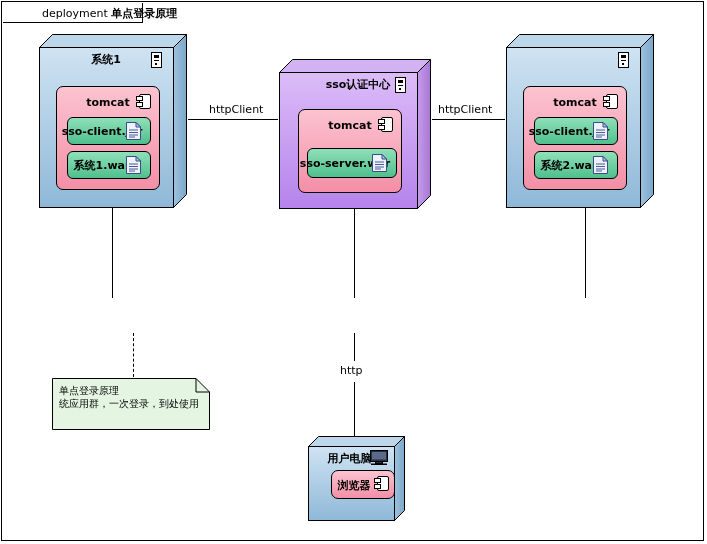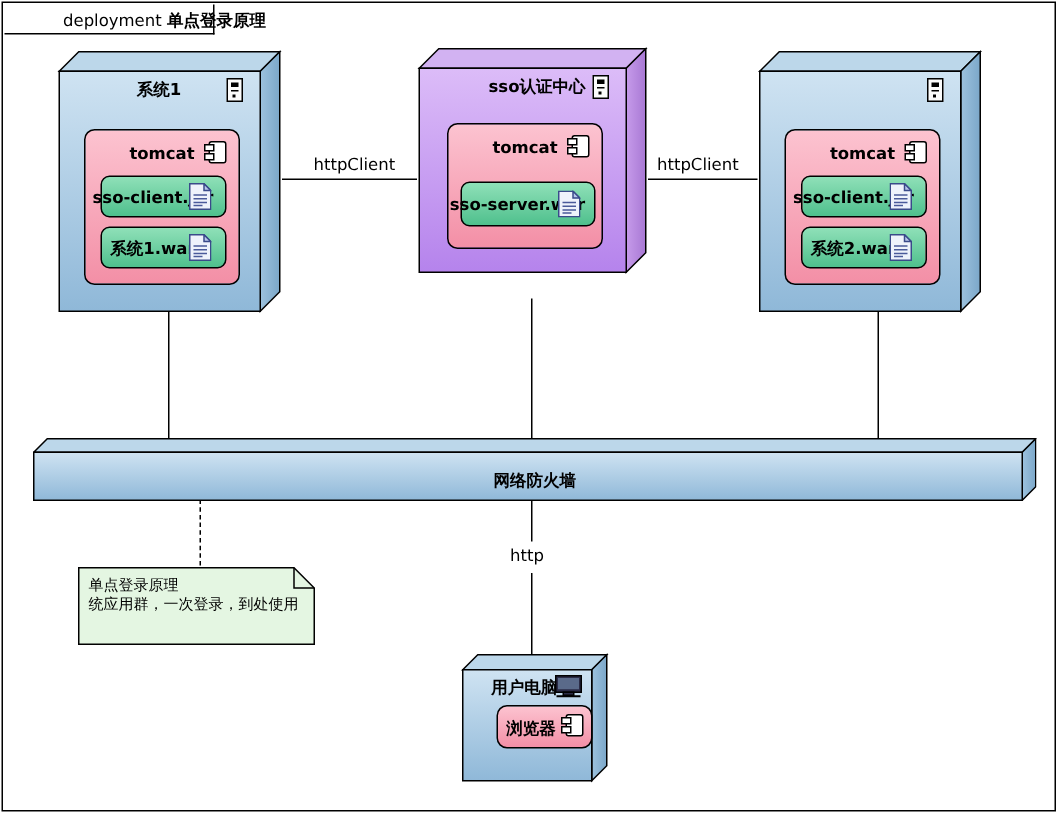--- a/index.html
+++ b/index.html
@@ -192,21 +192,21 @@
             <line x1="3" y1="8" x2="12" y2="8"></line>
               <line x1="3" y1="10.5" x2="12" y2="10.5"></line>
             <line x1="3" y1="13" x2="12" y2="13"></line>
               <line x1="3" y1="15" x2="9" y2="15"></line>
           </g>
         </svg>
       </div>
     </div>
   </div>
 
-  <div class="node" style="left:277px;top:30px;width:172px;height:150px;">
+  <div class="node" style="left:277px;top:57px;width:172px;height:150px;">
     <svg class="shell" width="152" height="150" viewBox="0 0 152 150">
       <defs>
         <linearGradient id="g-pur" x1="0" y1="0" x2="0" y2="1">
           <stop offset="0%" stop-color="#dcbcf8"></stop>
             <stop offset="100%" stop-color="#b583ec"></stop>
         </linearGradient>
         <linearGradient id="g-purs" x1="0" y1="0" x2="1" y2="0">
           <stop offset="0%" stop-color="#c69bea"></stop>
             <stop offset="100%" stop-color="#a878d4"></stop>
         </linearGradient>
@@ -294,38 +294,20 @@
             <line x1="3" y1="8" x2="12" y2="8"></line>
               <line x1="3" y1="10.5" x2="12" y2="10.5"></line>
             <line x1="3" y1="13" x2="12" y2="13"></line>
               <line x1="3" y1="15" x2="9" y2="15"></line>
           </g>
         </svg>
       </div>
     </div>
   </div>
 
-  <div id="firewall" style="left:20px;top:290px;width:669px;height:42px;">
-    <svg width="669" height="42" viewBox="0 0 669 42">
-      <defs>
-        <linearGradient id="g-fw" x1="0" y1="0" x2="0" y2="1">
-          <stop offset="0%" stop-color="#cfe3f2"></stop>
-            <stop offset="100%" stop-color="#8fb8d8"></stop>
-        </linearGradient>
-        <linearGradient id="g-fws" x1="0" y1="0" x2="1" y2="0">
-          <stop offset="0%" stop-color="#9dc2de"></stop>
-            <stop offset="100%" stop-color="#7ba7c9"></stop>
-        </linearGradient>
-      </defs>
-      <polygon points="0.5,9.5 9.5,0.5 668.5,0.5 659.5,9.5" fill="#bcd7ea" stroke="#000"></polygon>
-      <polygon points="659.5,9.5 668.5,0.5 668.5,32.5 659.5,41.5" fill="url(#g-fws)" stroke="#000"></polygon>
-      <rect x="0.5" y="9.5" width="659" height="32" fill="url(#g-fw)" stroke="#000"></rect>
-    </svg>
-    <div id="firewall-label">网络防火墙</div>
-  </div>
 
   <div id="note" style="left:50px;top:376px;width:158px;height:52px;">
     <svg width="158" height="52" viewBox="0 0 158 52">
       <polygon points="0.5,0.5 144,0.5 157.5,14 157.5,51.5 0.5,51.5" fill="#e4f6e2" stroke="#000"></polygon>
       <polyline points="144,0.5 144,14 157.5,14" fill="none" stroke="#000"></polyline>
     </svg>
     <div id="note-text">
       <div>单点登录原理</div>
       <div>统应用群，一次登录，到处使用</div>
     </div>

